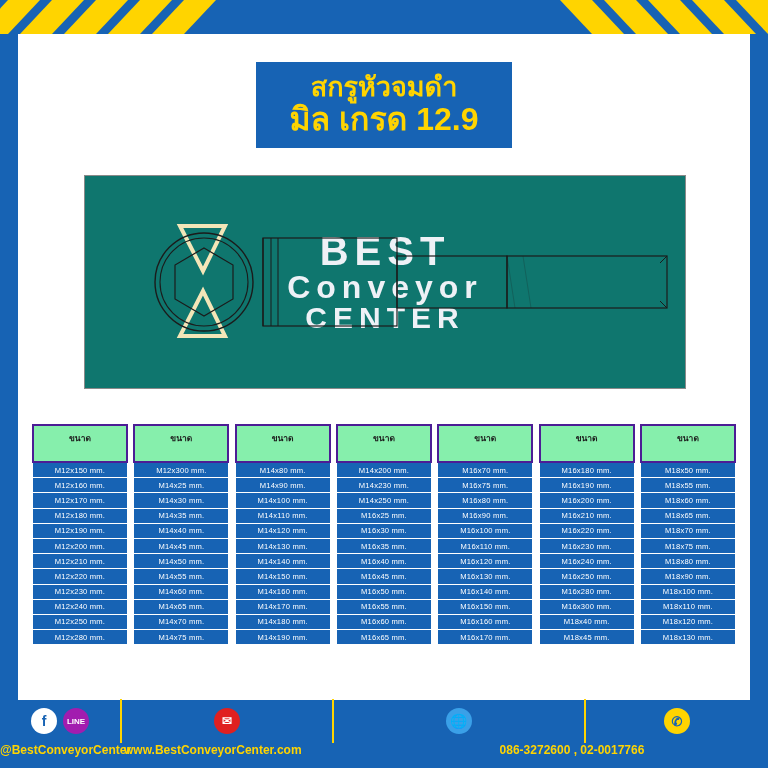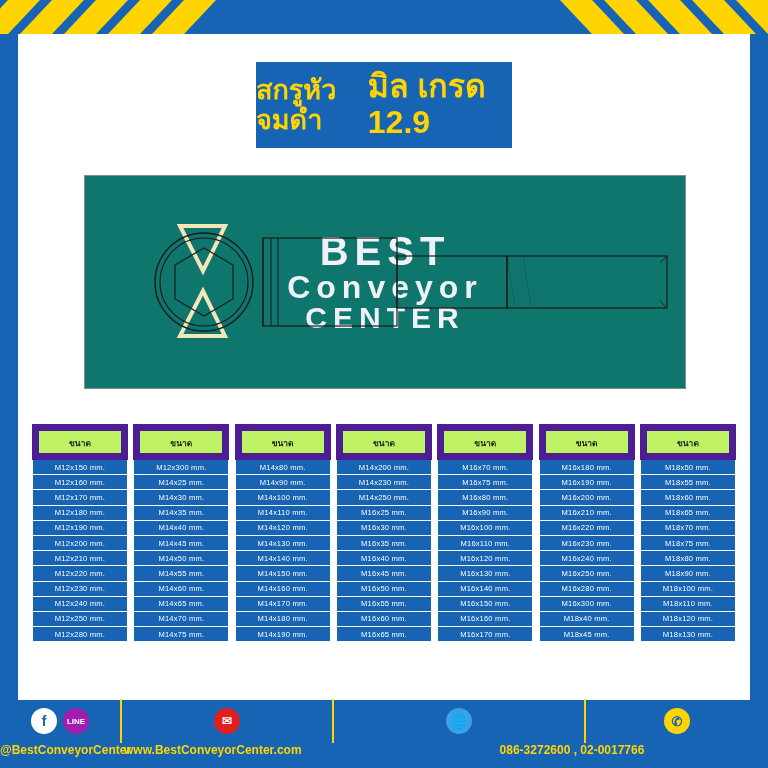--- a/index.html
+++ b/index.html
@@ -29,21 +29,21 @@
     left:18px;top:34px;right:18px;
     width:732px;height:666px;
     background:#ffffff;
     box-sizing:border-box;
   }
   
   .title-box{
     position:absolute;left:256px;top:62px;
     width:256px;height:86px;
     background:#1763b4;
-    display:flex;flex-direction:row;
+    display:flex;flex-direction:column;
     align-items:center;justify-content:center;
     color:#ffd400;
     font-weight:bold;
     line-height:1.12;
   }
   .title-box .l1{font-size:27px;}
   .title-box .l2{font-size:32px;}
   
   .img-panel{
     position:absolute;left:84px;top:175px;
@@ -66,27 +66,27 @@
   .wm .w3{font-size:30px;}
   
   .tables{
     position:absolute;left:32px;top:424px;
     width:704px;
     display:flex;
     justify-content:space-between;
   }
   .tbl{width:96px;}
   .tbl .hd{
-    background:#bef264;
+    background:#86efac;
     color:#1b1b1b;
     font-size:8.5px;
     font-weight:bold;
     text-align:center;
-    padding:5px 0 3px 0;
-    border:7px solid #4c1d95;
+    padding:5px 0 16px 0;
+    border:2px solid #4c1d95;
   }
   .tbl .row{
     background:#1763b4;
     color:#ffffff;
     font-size:7.6px;
     text-align:center;
     padding:2.6px 0;
     border-left:1px solid #ffffff;
     border-right:1px solid #ffffff;
     border-bottom:1px solid #ffffff;

